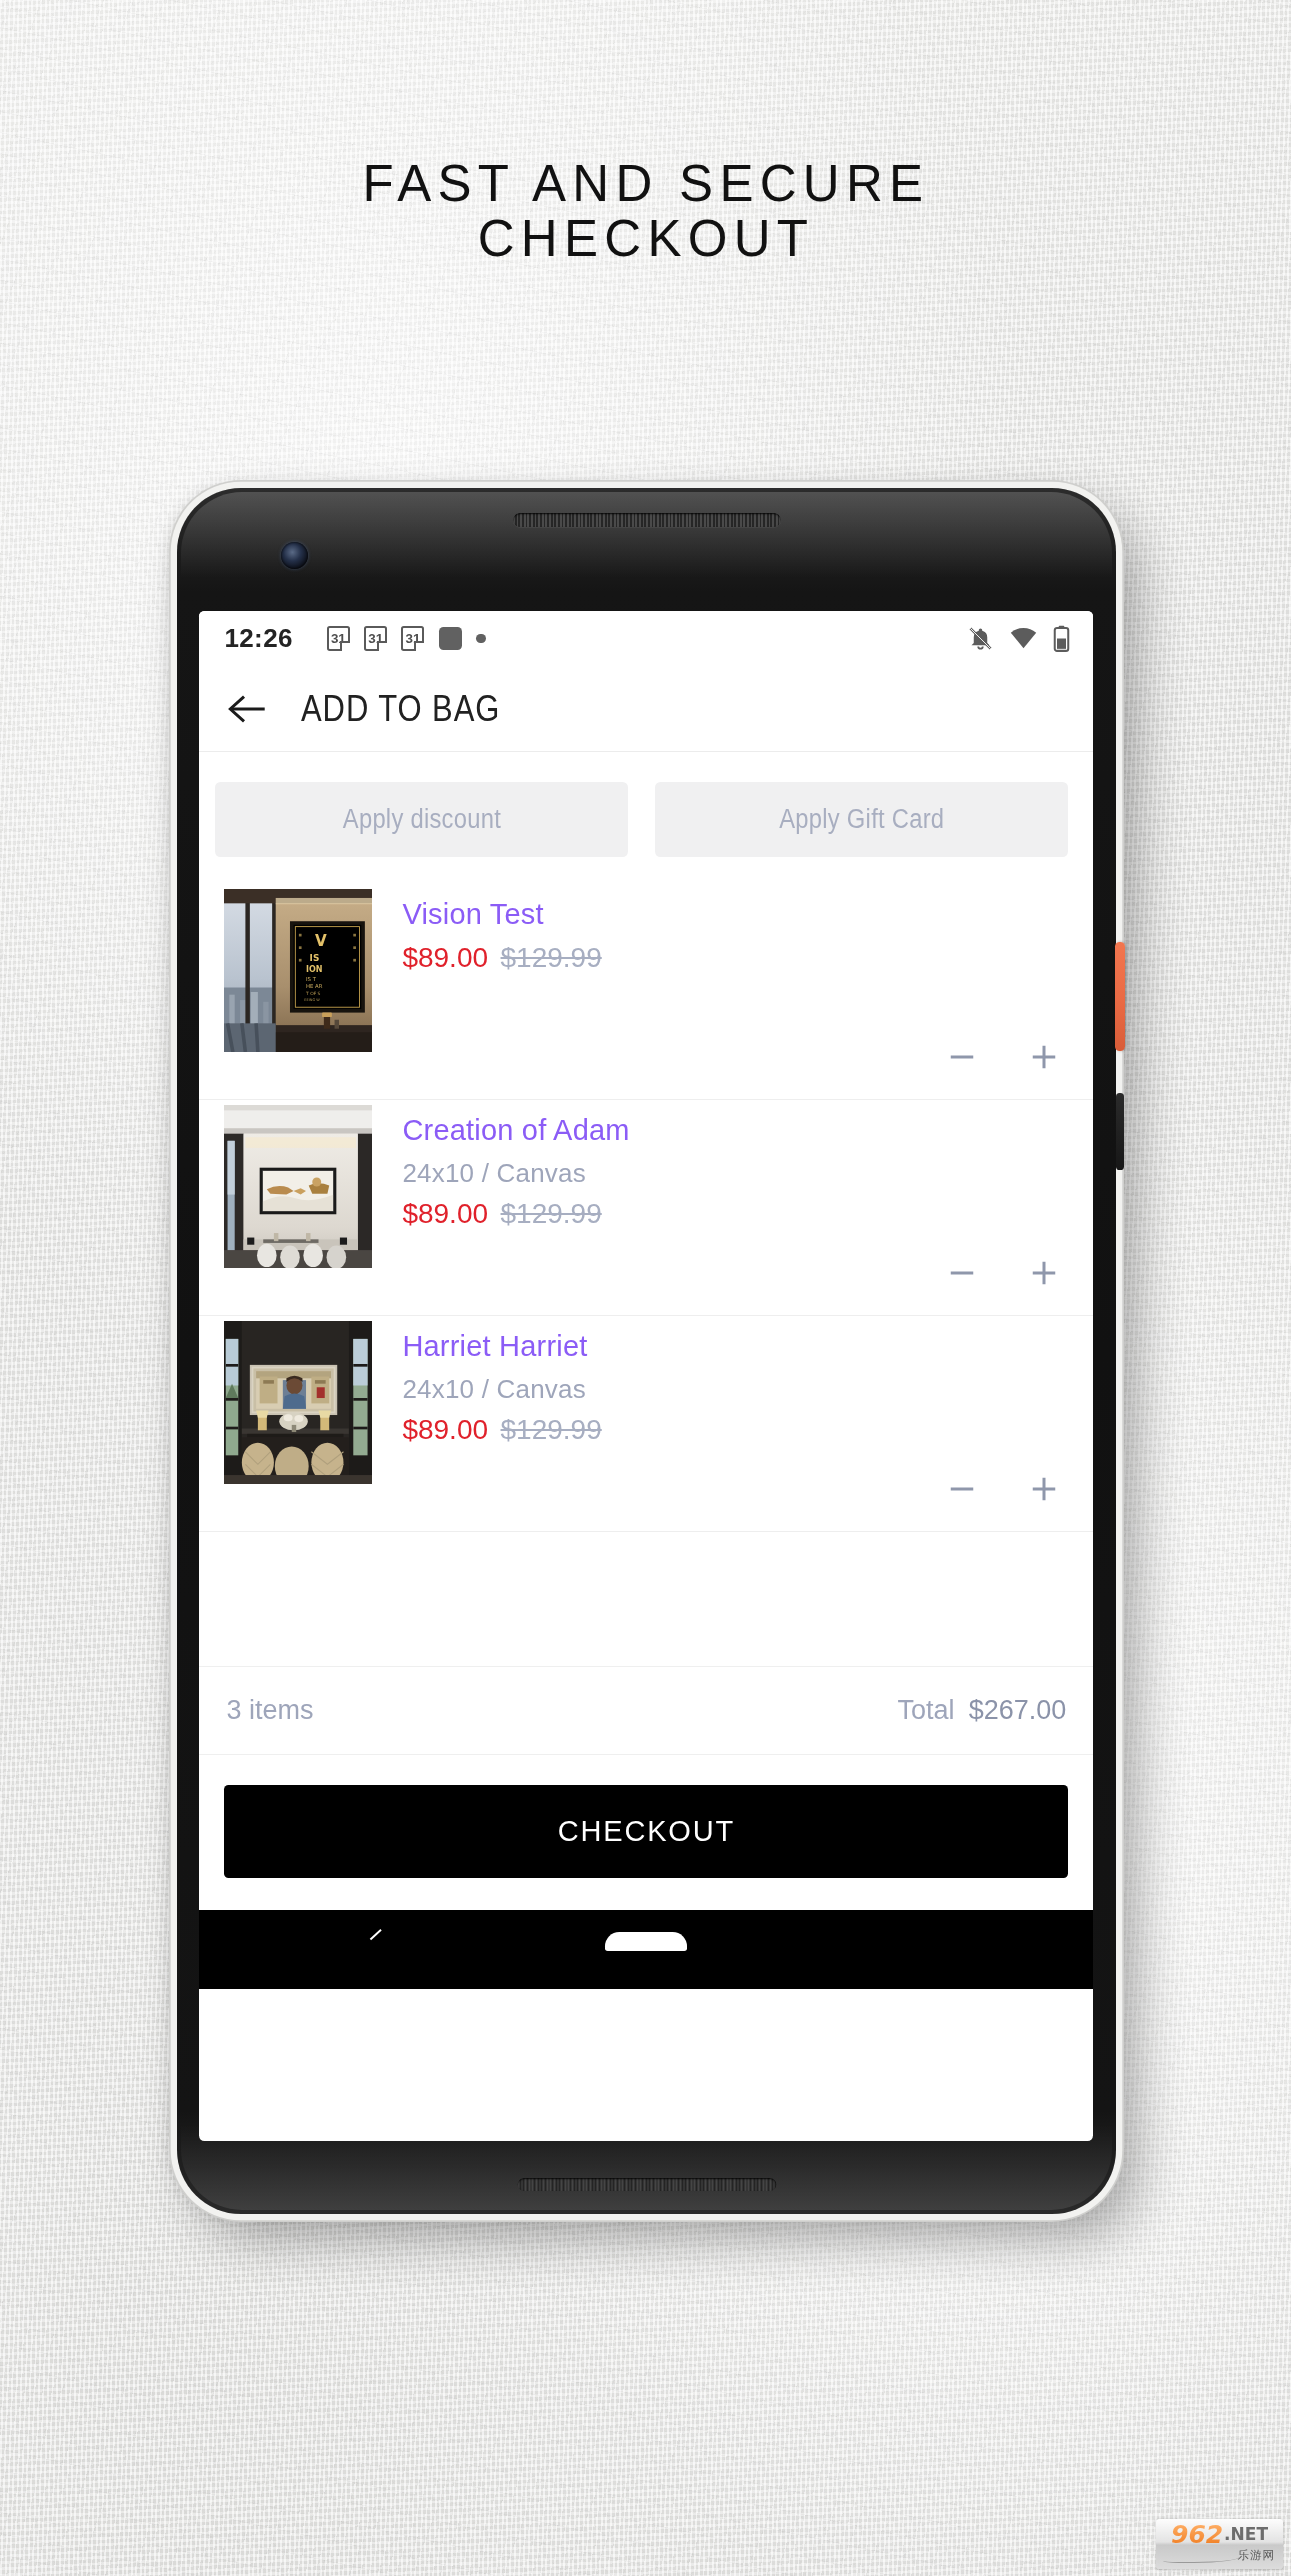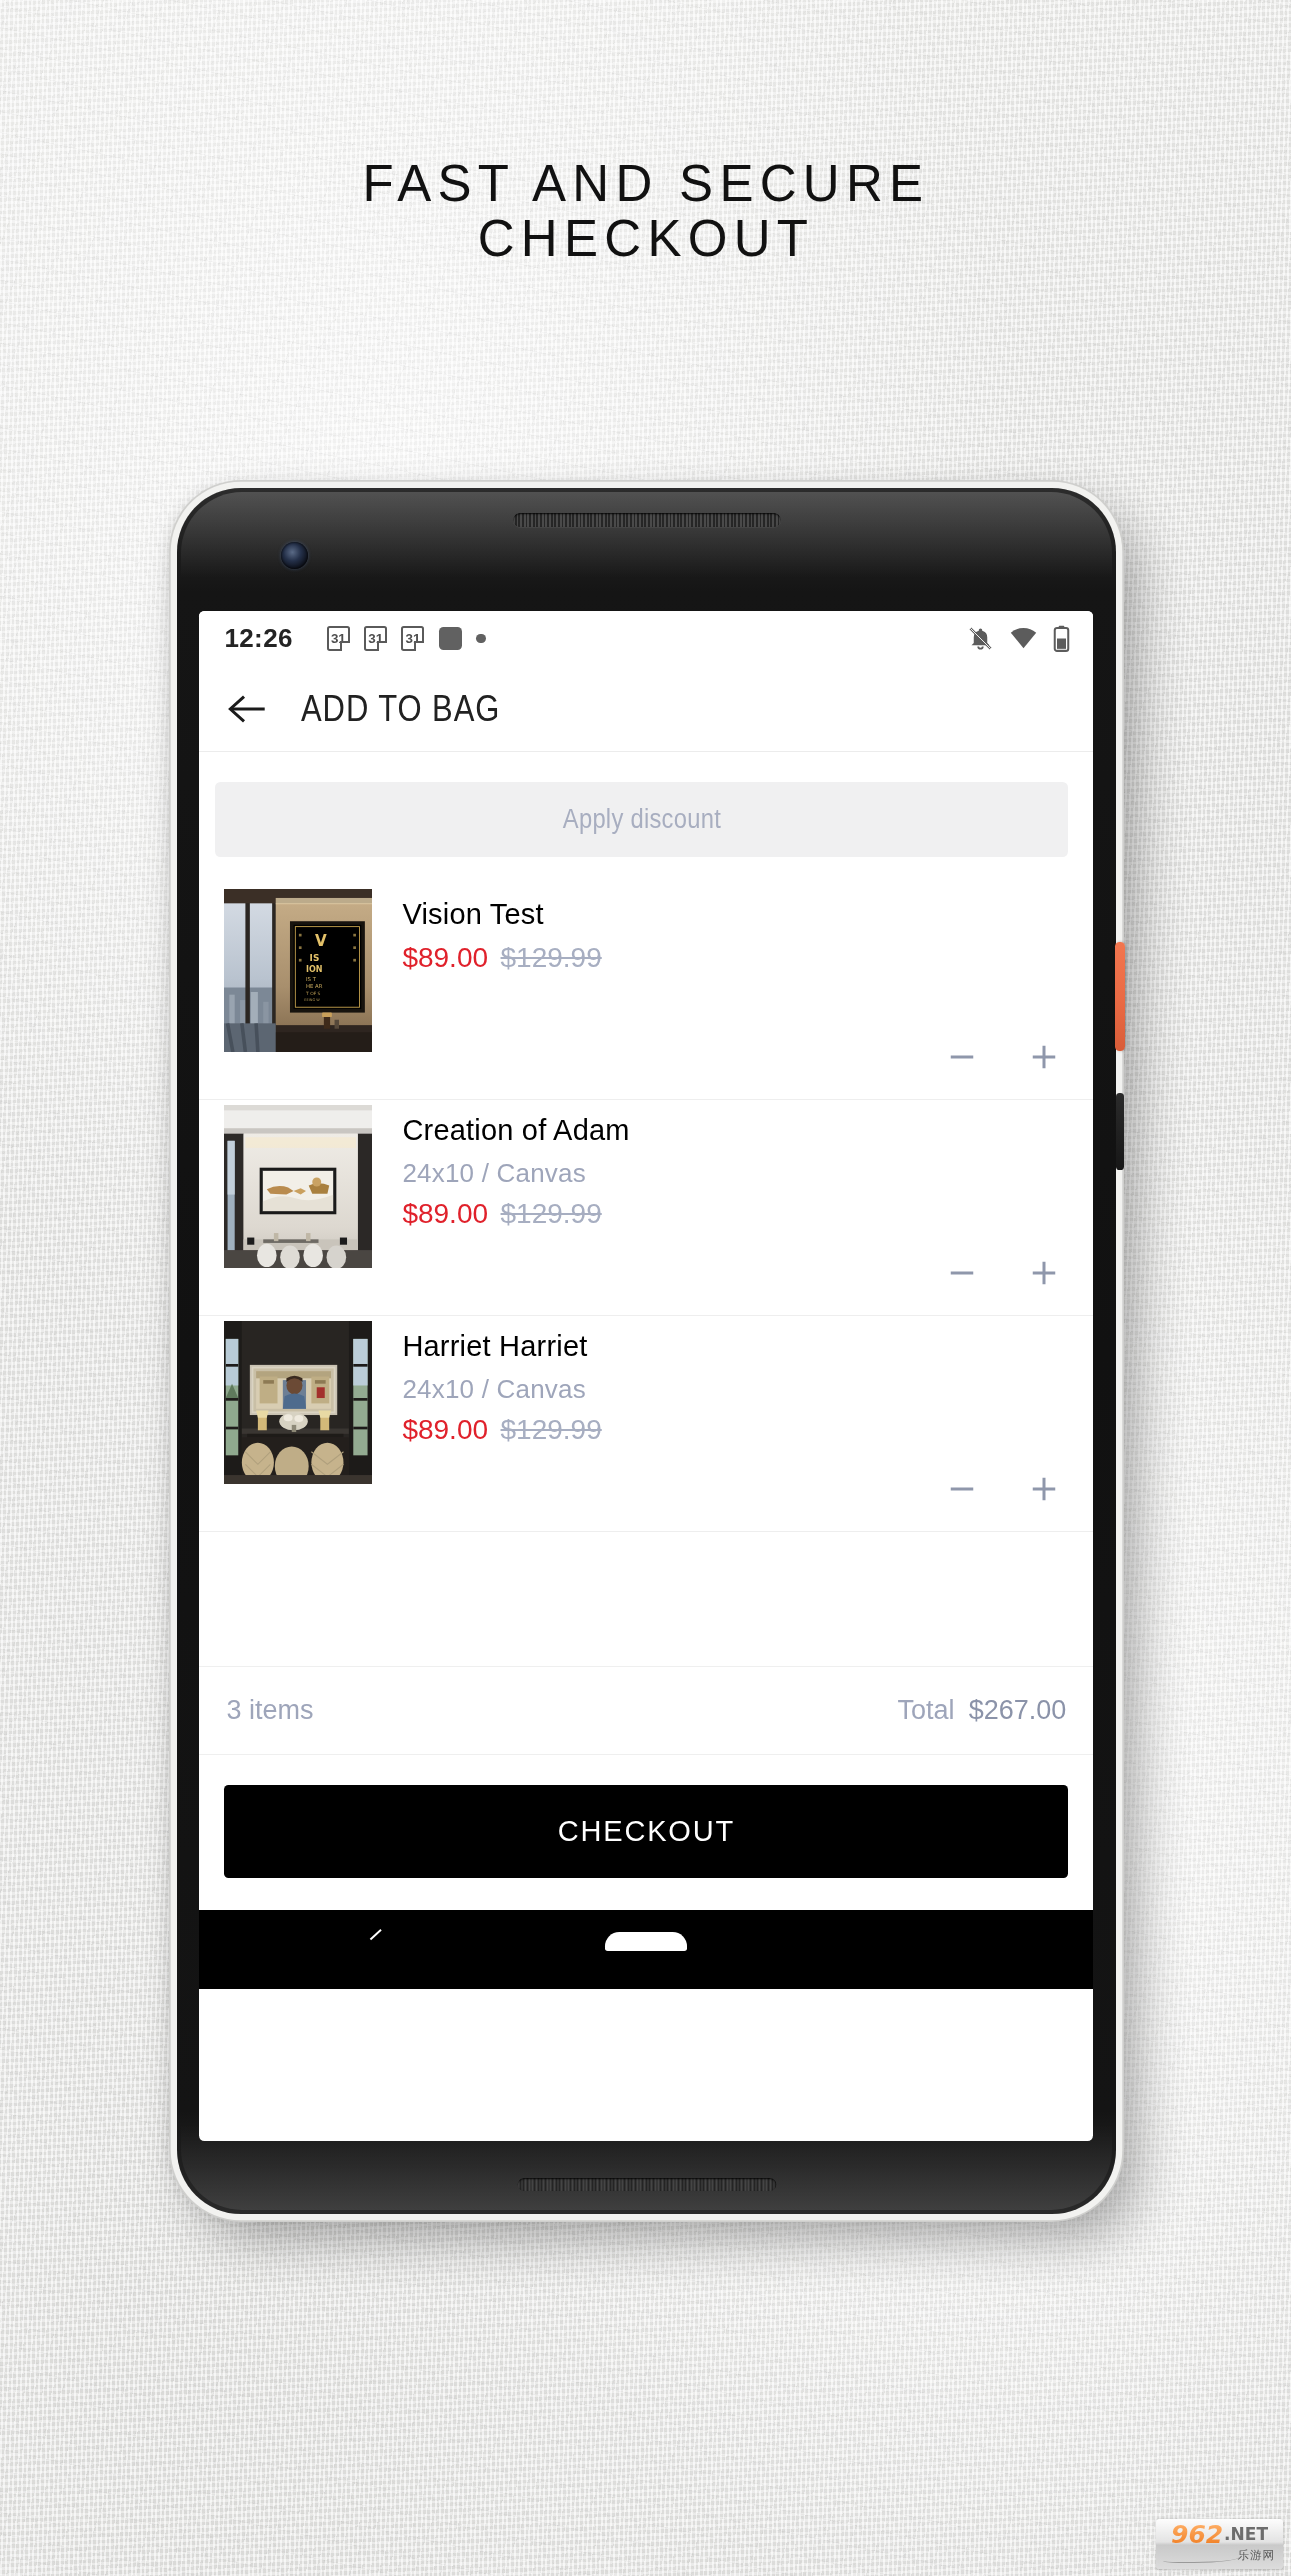--- a/index.html
+++ b/index.html
@@ -267,21 +267,21 @@
     flex: 0 0 148px;
     margin-top: 5.4px;
     background: #ddd;
     overflow: hidden;
     position: relative;
   }
   .thumb svg { display:block; width:100%; height:100%; }
   .item-info { flex: 1; padding: 14.3px 0 0 30px; }
   .item-title {
     font-size: 29px;
-    color: #000000;
+    color: #8b5cf6;
     font-family: "Liberation Sans Narrow", "Liberation Sans", sans-serif;
     letter-spacing: 0.2px;
     margin-bottom: 10.7px;
   }
   .item-title span, .item-variant span, .price-row span { display:inline-block; }
   .item-variant {
     font-size: 26px;
     color: #9ea5ba;
     font-family: "Liberation Sans Narrow", "Liberation Sans", sans-serif;
     margin-bottom: 9px;
@@ -460,20 +460,23 @@
           <line x1="2" y1="13" x2="32" y2="13" stroke="#1b1b1b" stroke-width="2.6"></line>
           <polyline points="13,3 2,13 13,23" fill="none" stroke="#1b1b1b" stroke-width="2.6" stroke-linecap="square" stroke-linejoin="miter"></polyline>
         </svg>
       </div>
       <div class="appbar-title">ADD TO BAG</div>
     </div>
 
     <div class="promo-row">
       <div class="promo-btn">
         <span>Apply discount</span>
+      </div>
+      <div class="promo-btn">
+        <span>Apply Gift Card</span>
       </div>
     </div>
 
     <div class="cart-list">
 
       <div class="cart-item">
         <div class="thumb">
           <svg viewBox="0 0 166 182" preserveAspectRatio="none">
             <defs>
               <linearGradient id="sky1" x1="0" y1="0" x2="0" y2="1">

